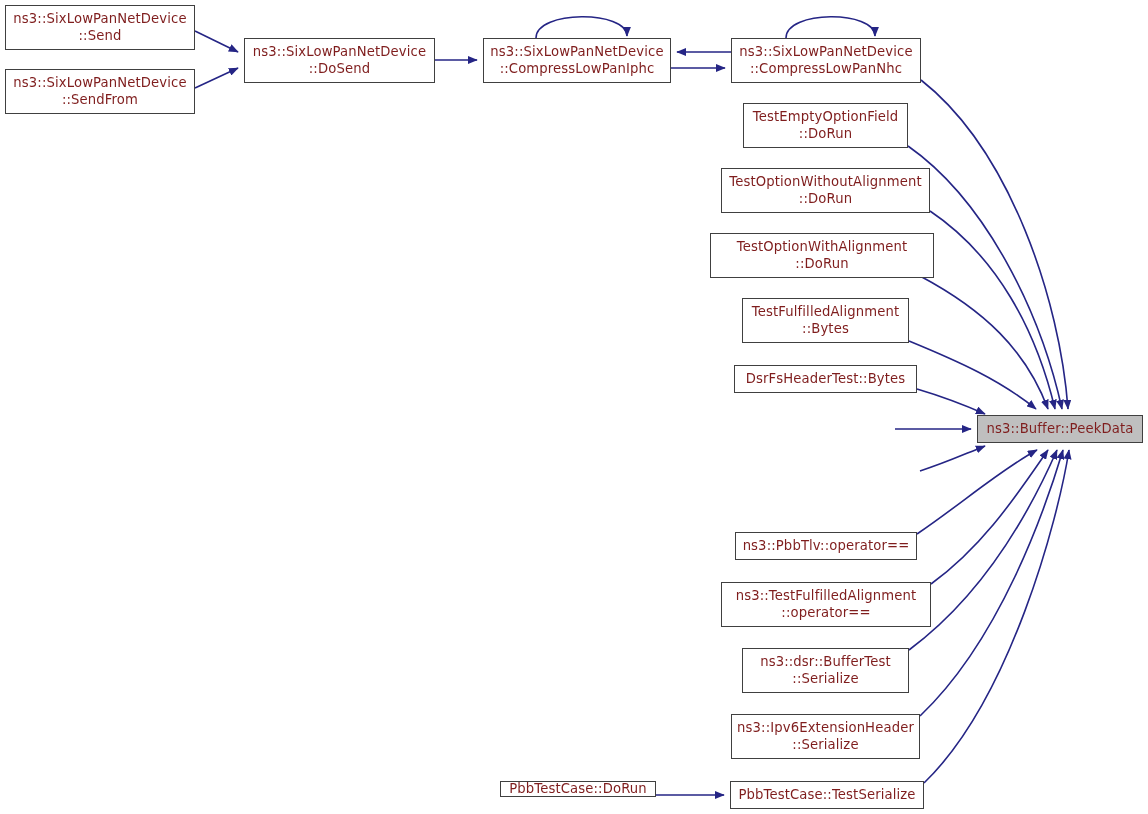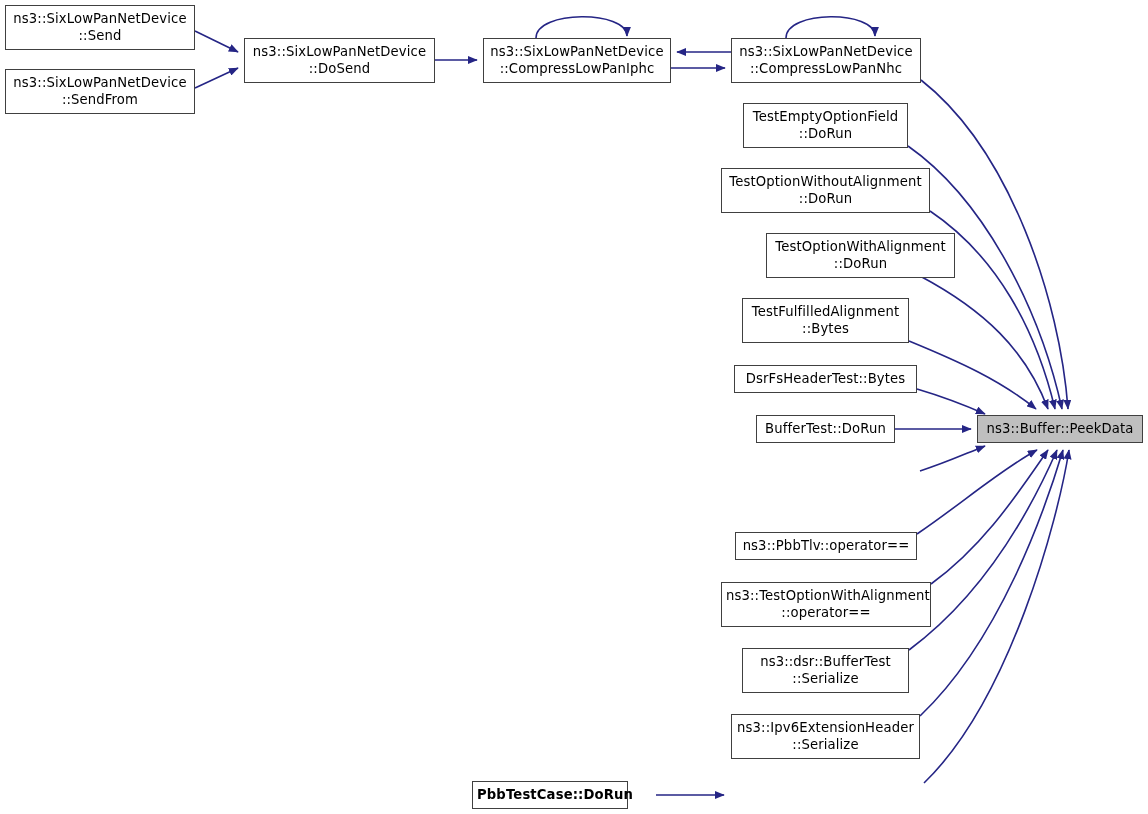--- a/index.html
+++ b/index.html
@@ -22,21 +22,21 @@
     top: 0;
     width: 1148px;
     height: 814px;
     pointer-events: none;
   }
   .node {
     position: absolute;
     box-sizing: border-box;
     border: 1px solid #404040;
     background: #ffffff;
-    color: #000000;
+    color: #7f1d1d;
     display: flex;
     align-items: center;
     justify-content: center;
     text-align: center;
     line-height: 1.22;
     font-size: 13.2px;
     letter-spacing: 0.01em;
     white-space: pre-line;
     padding: 0 4px;
   }
@@ -135,60 +135,60 @@
   <div class="node" style="left:743px; top:103px; width:165px; height:45px;">
     <span class="node-label">TestEmptyOptionField
 ::DoRun</span>
   </div>
 
   <div class="node" style="left:721px; top:168px; width:209px; height:45px;">
     <span class="node-label">TestOptionWithoutAlignment
 ::DoRun</span>
   </div>
 
-  <div class="node" style="left:766px; top:233px; width:189px; height:45px;">
+  <div class="node" style="left:710px; top:233px; width:224px; height:45px;">
     <span class="node-label">TestOptionWithAlignment
 ::DoRun</span>
   </div>
 
   <div class="node" style="left:742px; top:298px; width:167px; height:45px;">
     <span class="node-label">TestFulfilledAlignment
 ::Bytes</span>
   </div>
 
   <div class="node" style="left:734px; top:365px; width:183px; height:28px;">
     <span class="node-label">DsrFsHeaderTest::Bytes</span>
   </div>
 
-  <div class="node" style="left:756px; top:415px; width:139px; height:28px;">
-    <span class="node-label">BufferTest::DoRun</span>
-  </div>
 
 
   <div class="node" style="left:735px; top:532px; width:182px; height:28px;">
     <span class="node-label">ns3::PbbTlv::operator==</span>
   </div>
 
   <div class="node" style="left:721px; top:582px; width:210px; height:45px;">
-    <span class="node-label">ns3::TestOptionWithAlignment
+    <span class="node-label">ns3::TestFulfilledAlignment
 ::operator==</span>
   </div>
 
   <div class="node" style="left:742px; top:648px; width:167px; height:45px;">
     <span class="node-label">ns3::dsr::BufferTest
 ::Serialize</span>
   </div>
 
   <div class="node" style="left:731px; top:714px; width:189px; height:45px;">
     <span class="node-label">ns3::Ipv6ExtensionHeader
 ::Serialize</span>
   </div>
 
-  <div class="node" style="left:472px; top:781px; width:156px; height:28px;font-weight:bold;">
+  <div class="node" style="left:500px; top:781px; width:156px; height:16px;">
     <span class="node-label">PbbTestCase::DoRun</span>
   </div>
 
+  <div class="node" style="left:730px; top:781px; width:194px; height:28px;">
+    <span class="node-label">PbbTestCase::TestSerialize</span>
+  </div>
 
   <div class="node highlight" style="left:977px; top:415px; width:166px; height:28px;">
     <span class="node-label">ns3::Buffer::PeekData</span>
   </div>
 
 </div>
 
 </body></html>

